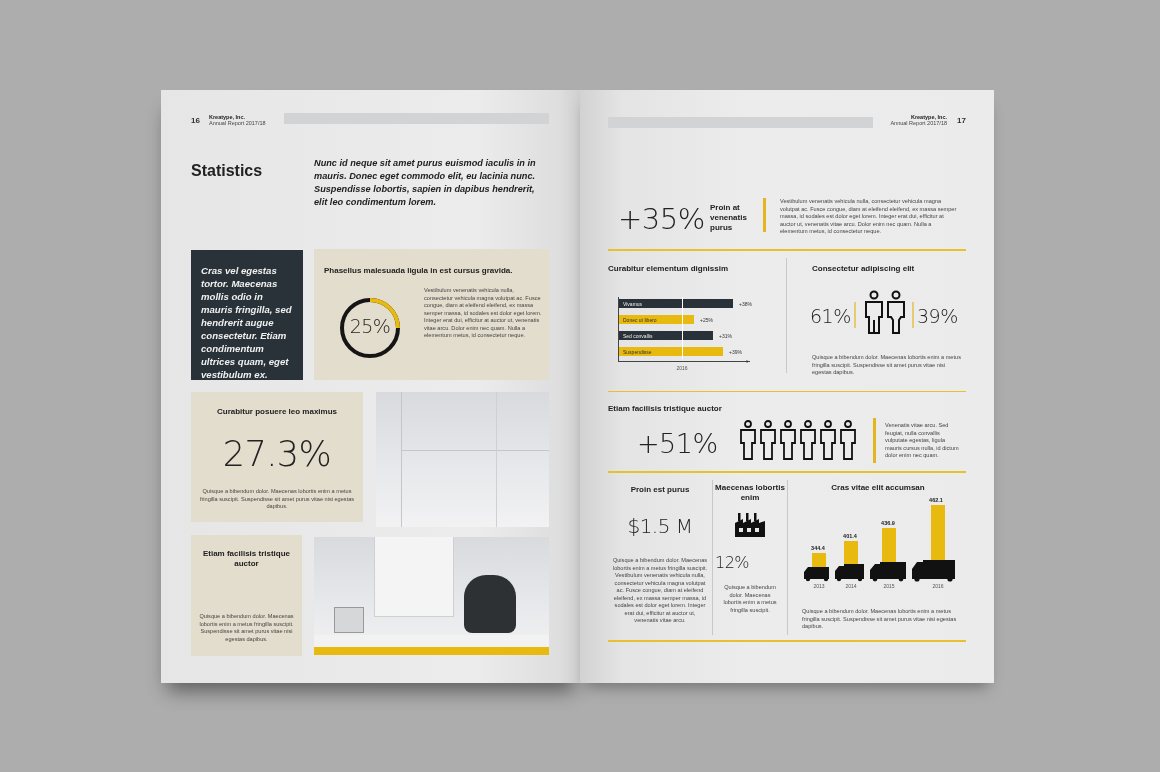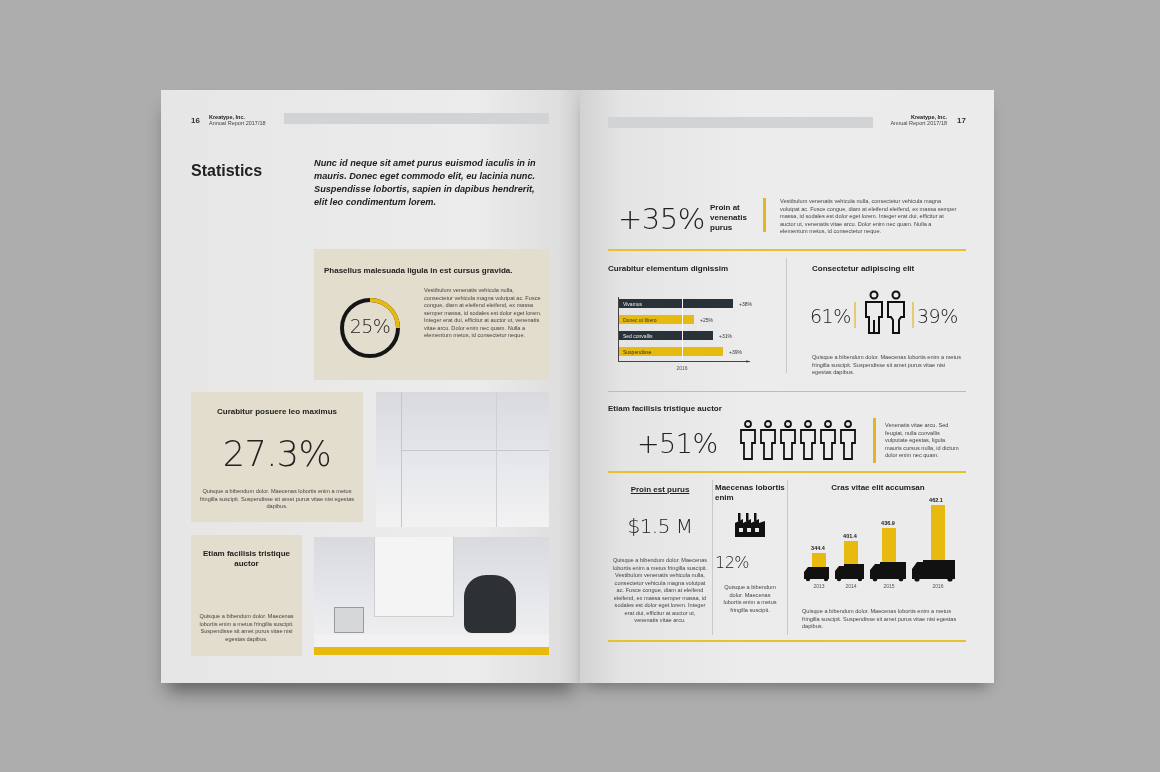--- a/index.html
+++ b/index.html
@@ -49,20 +49,21 @@
   <div class="abs pnum" style="left:30px;top:26px;">16</div>
   <div class="abs company" style="left:48px;top:24px;">
     <b>Kreatype, Inc.</b><br>
     <span>Annual Report 2017/18</span>
   </div>
   <div class="abs header-bar" style="left:123px;top:23px;width:265px;"></div>
 
   <div class="abs title" style="left:30px;top:72px;">Statistics</div>
   <div class="abs lead" style="left:153px;top:67px;width:230px;">Nunc id neque sit amet purus euismod iaculis in in mauris. Donec eget commodo elit, eu lacinia nunc. Suspendisse lobortis, sapien in dapibus hendrerit, elit leo condimentum lorem.</div>
 
+  <div class="abs dark-box" style="left:30px;top:160px;width:112px;height:130px;">Cras vel egestas tortor. Maecenas mollis odio in mauris fringilla, sed hendrerit augue consectetur. Etiam condimentum ultrices quam, eget vestibulum ex.</div>
 
   <div class="abs beige" style="left:153px;top:159px;width:235px;height:131px;">
     <div class="abs h-sm" style="left:10px;top:17px;">Phasellus malesuada ligula in est cursus gravida.</div>
     <svg class="abs" style="left:24px;top:47px;" width="64" height="64" viewBox="0 0 64 64">
       <circle cx="32" cy="32" r="28" fill="none" stroke="#151515" stroke-width="4"></circle>
       <circle cx="32" cy="32" r="28" fill="none" stroke="#e8b90f" stroke-width="4" stroke-dasharray="44 176" transform="rotate(-90 32 32)"></circle>
     </svg>
     <div class="abs big" style="left:24px;top:66px;width:64px;text-align:center;font-size:19px;">25%</div>
     <div class="abs small" style="left:110px;top:38px;width:118px;">Vestibulum venenatis vehicula nulla, consectetur vehicula magna volutpat ac. Fusce congue, diam at eleifend eleifend, ex massa semper massa, id sodales est dolor eget lorem. Integer erat dui, efficitur at auctor ut, venenatis vitae arcu. Dolor enim nec quam. Nulla a elementum metus, id consectetur neque.</div>
   </div>
@@ -168,26 +169,26 @@
       <g transform="translate(100,0)">
           <circle cx="8" cy="4" r="3"></circle>
           <path d="M1 10 h14 v13 h-3 v16 h-8 v-16 h-3 z"></path>
         </g>
     </g>
   </svg>
   <div class="abs yvbar" style="left:293px;top:328px;height:45px;"></div>
   <div class="abs small" style="left:305px;top:332px;width:75px;">Venenatis vitae arcu. Sed feugiat, nulla convallis vulputate egestas, ligula mauris cursus nulla, id dictum dolor enim nec quam.</div>
   <div class="abs yline" style="left:28px;top:381px;width:358px;"></div>
 
-  <div class="abs h-sm" style="left:28px;top:395px;width:104px;text-align:center;text-decoration:underline;">Proin est purus</div>
+  <div class="abs h-sm" style="left:28px;top:395px;width:104px;text-align:center;">Proin est purus</div>
   <div class="abs big" style="left:28px;top:424px;width:104px;text-align:center;font-size:20px;">$1.5 M</div>
   <div class="abs small" style="left:32px;top:467px;width:96px;text-align:center;">Quisque a bibendum dolor. Maecenas lobortis enim a metus fringilla suscipit. Vestibulum venenatis vehicula nulla, consectetur vehicula magna volutpat ac. Fusce congue, diam at eleifend eleifend, ex massa semper massa, id sodales est dolor eget lorem. Integer erat dui, efficitur at auctor ut, venenatis vitae arcu.</div>
   <div class="abs vsep" style="left:132px;top:390px;height:155px;"></div>
 
-  <div class="abs h-sm" style="left:135px;top:393px;width:70px;text-align:left;line-height:10px;">Maecenas lobortis enim</div>
+  <div class="abs h-sm" style="left:135px;top:393px;width:70px;text-align:center;line-height:10px;">Maecenas lobortis enim</div>
   <svg class="abs" style="left:155px;top:423px;" width="30" height="24" viewBox="0 0 30 24">
     <g fill="#111">
       <rect x="3" y="0" width="2.5" height="8"></rect>
         <rect x="11" y="0" width="2.5" height="8"></rect>
         <rect x="19" y="0" width="2.5" height="8"></rect>
       <path d="M0 24 V10 l8 -4 v4 l8 -4 v4 l8 -4 v4 l6 -2 v16 z"></path>
     </g>
     <g fill="#e9e9e9">
         <rect x="4" y="15" width="4" height="4"></rect>
         <rect x="12" y="15" width="4" height="4"></rect>

